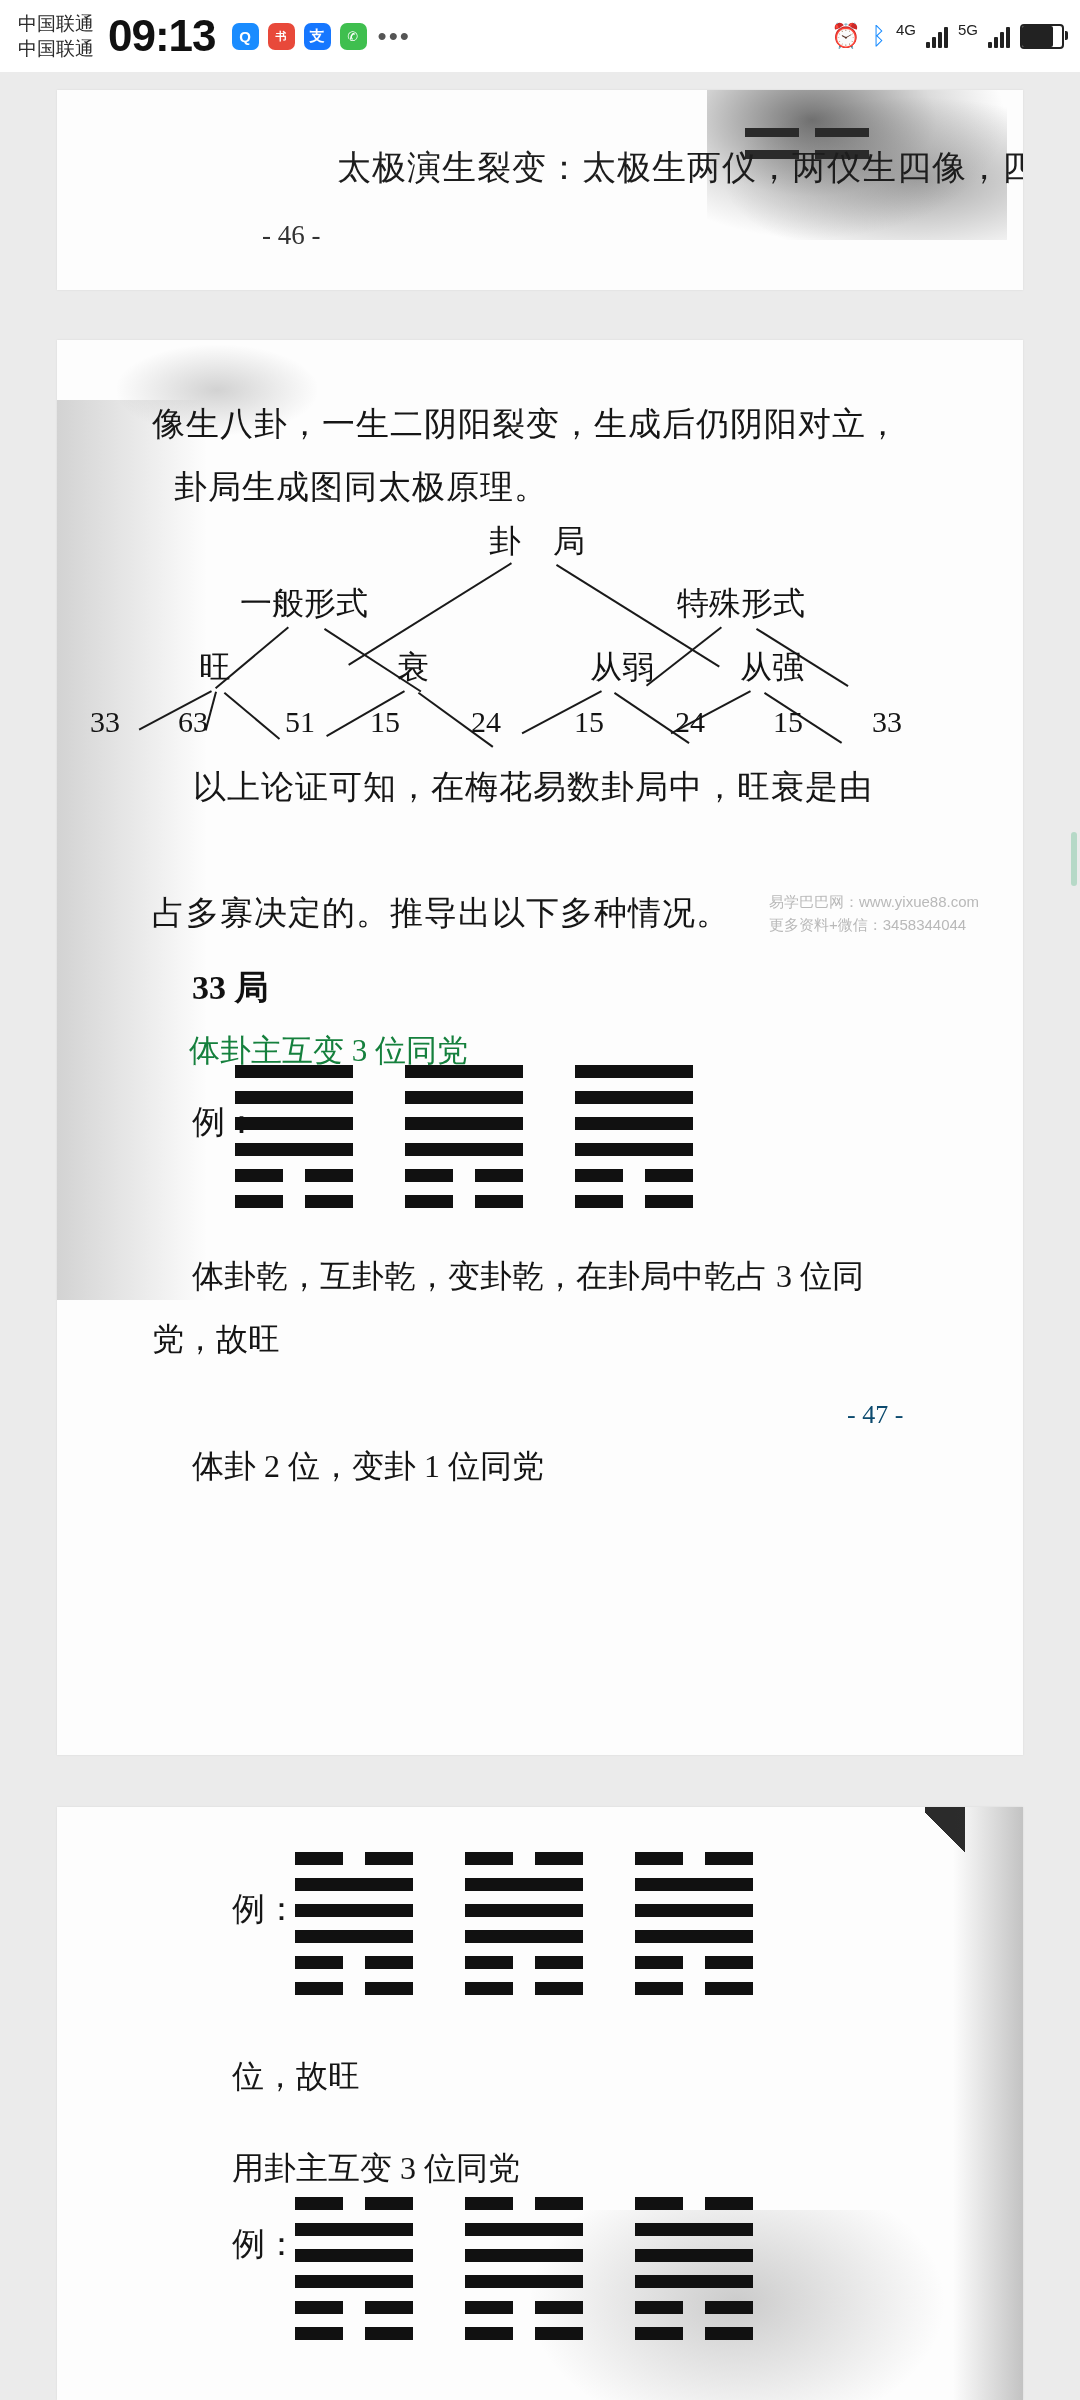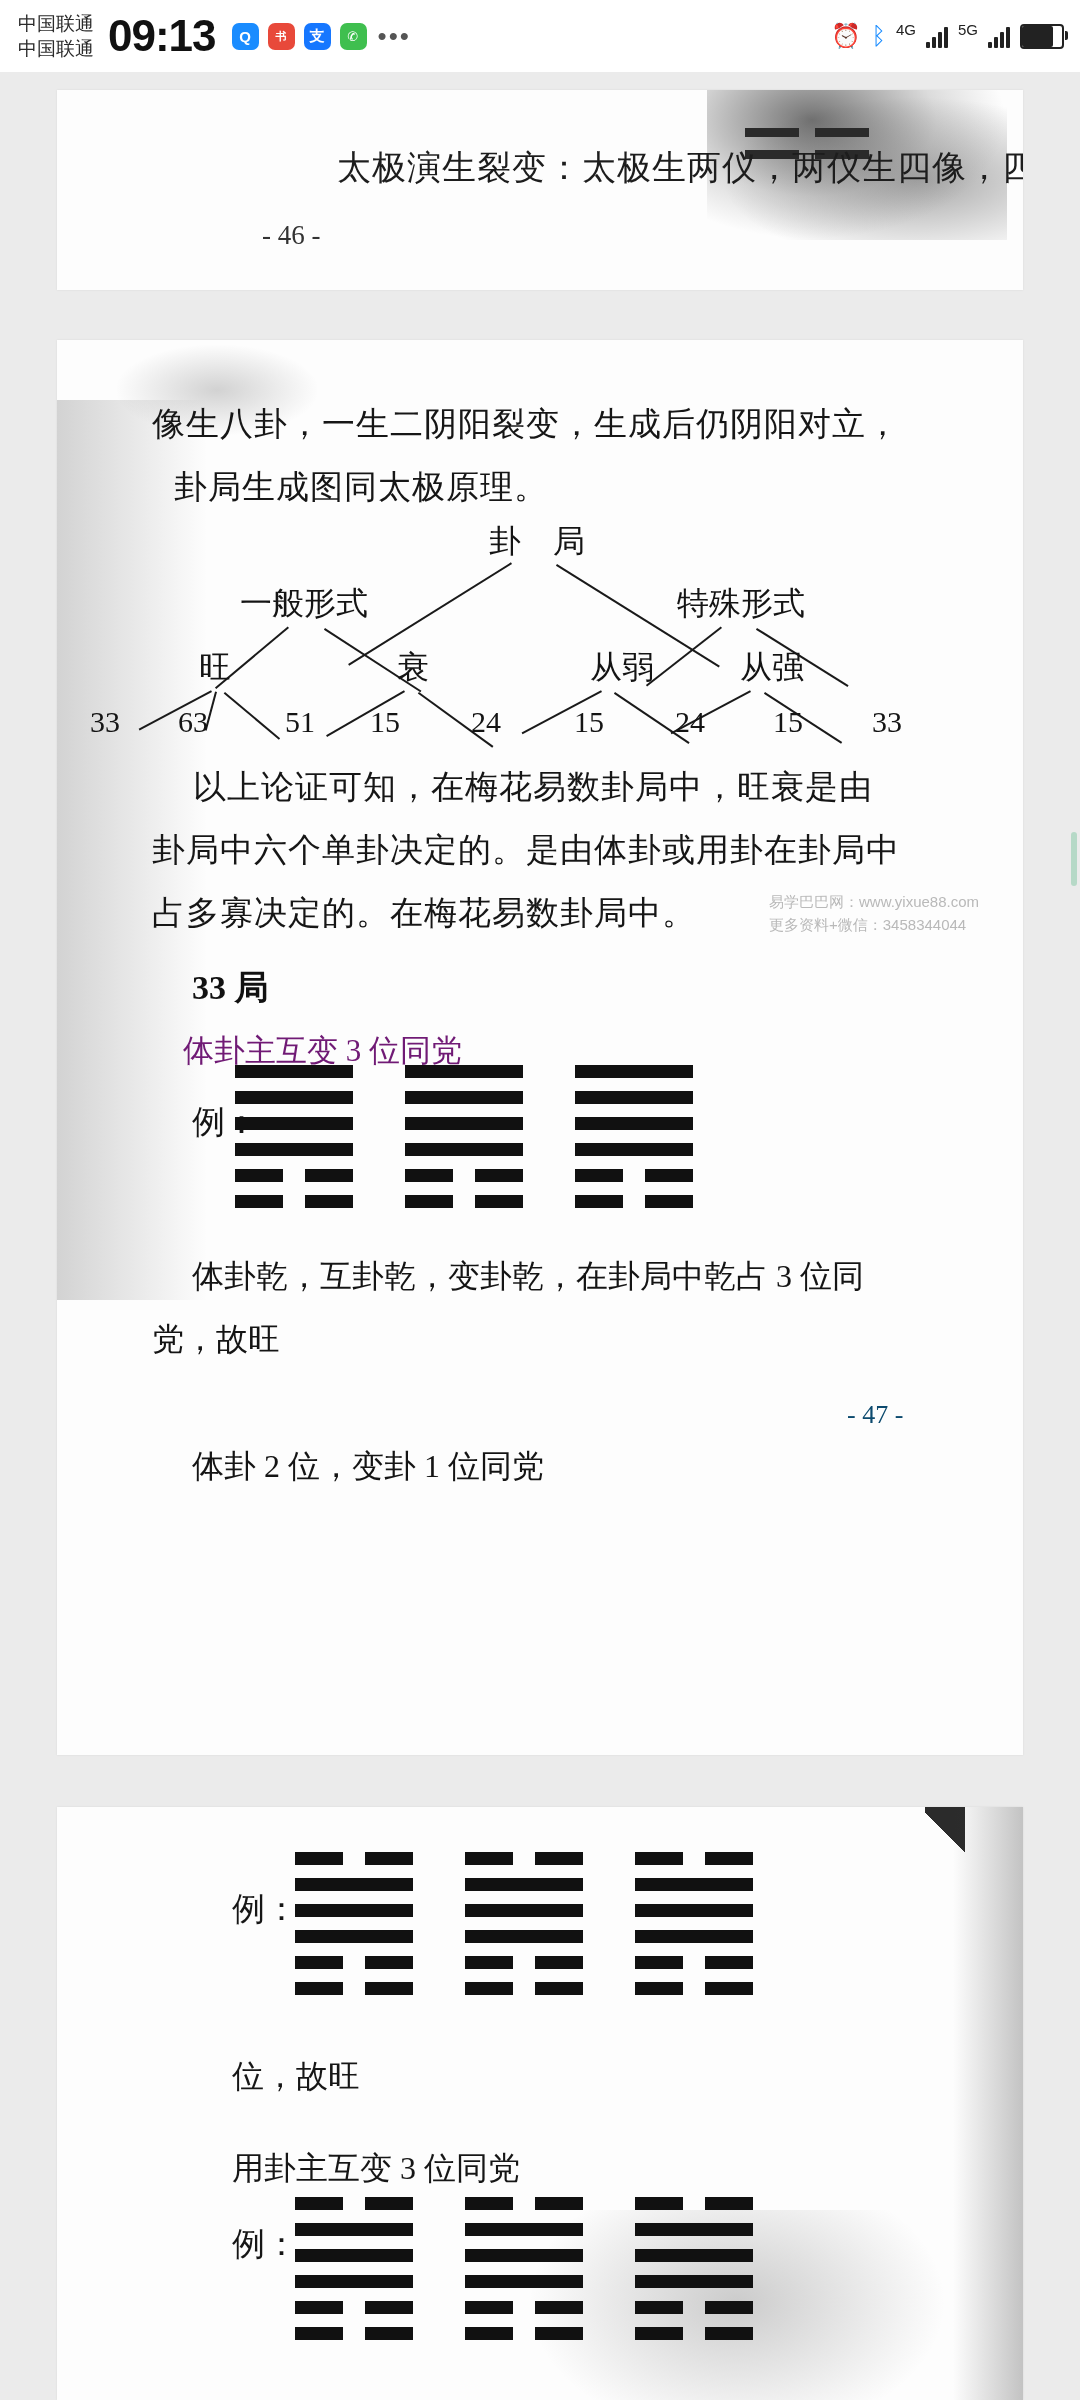--- a/index.html
+++ b/index.html
@@ -58,21 +58,21 @@
   .tnode{position:absolute;font-family:"Liberation Serif",serif;font-size:32px;color:#141414;white-space:nowrap;}
   .tleaf{position:absolute;font-family:"Liberation Serif",serif;font-size:30px;color:#141414;}
   .tline{position:absolute;background:#1a1a1a;height:2px;transform-origin:0 0;}
 
   .para{position:absolute;font-family:"Liberation Serif",serif;font-size:33px;color:#161616;letter-spacing:1px;}
   .pl1{top:425px;left:136px;}
   .pl2{top:488px;left:95px;}
   .pl3{top:551px;left:95px;}
 
   .h33{position:absolute;top:625px;left:135px;font-size:34px;font-weight:bold;font-family:"Liberation Serif",serif;color:#111;}
-  .sub1{position:absolute;top:690px;left:126px;font-size:31px;font-family:"Liberation Serif",serif;color:#701a75;}
+  .sub1{position:absolute;top:690px;left:132px;font-size:31px;font-family:"Liberation Serif",serif;color:#15803d;}
   .ex1{position:absolute;top:760px;left:135px;font-size:33px;font-family:"Liberation Serif",serif;color:#141414;}
 
   .hexset{position:absolute;display:flex;gap:52px;}
   .hex{display:flex;flex-direction:column;gap:13px;}
   .line-y{width:118px;height:13px;background:#111;}
   .line-n{width:118px;height:13px;display:flex;justify-content:space-between;}
   .line-n span{display:block;width:48px;height:13px;background:#111;}
 
   .c1{top:725px;left:178px;}
   .tail1{position:absolute;top:915px;left:135px;font-size:32px;font-family:"Liberation Serif",serif;color:#141414;}
@@ -195,22 +195,21 @@
       <div class="tleaf" style="top:185px;left:228px;">51</div>
       <div class="tleaf" style="top:185px;left:313px;">15</div>
       <div class="tleaf" style="top:185px;left:414px;">24</div>
       <div class="tleaf" style="top:185px;left:517px;">15</div>
       <div class="tleaf" style="top:185px;left:618px;">24</div>
       <div class="tleaf" style="top:185px;left:716px;">15</div>
       <div class="tleaf" style="top:185px;left:815px;">33</div>
     </div>
 
     <div class="para pl1">以上论证可知，在梅花易数卦局中，旺衰是由</div>
-    <div class="para pl2">卦局中六个单卦决定的。是由体卦或用卦在卦局中</div>
-    <div class="para pl3">占多寡决定的。在梅花易数卦局中。</div>
+    <div class="para pl3">占多寡决定的。推导出以下多种情况。</div>
 
     <div class="h33">33 局</div>
     <div class="sub1">体卦主互变 3 位同党</div>
     <div class="ex1">例：</div>
 
     <div class="hexset c1">
       <div class="hex">
         <div class="line-y"></div>
         <div class="line-y"></div>
         <div class="line-y"></div>

